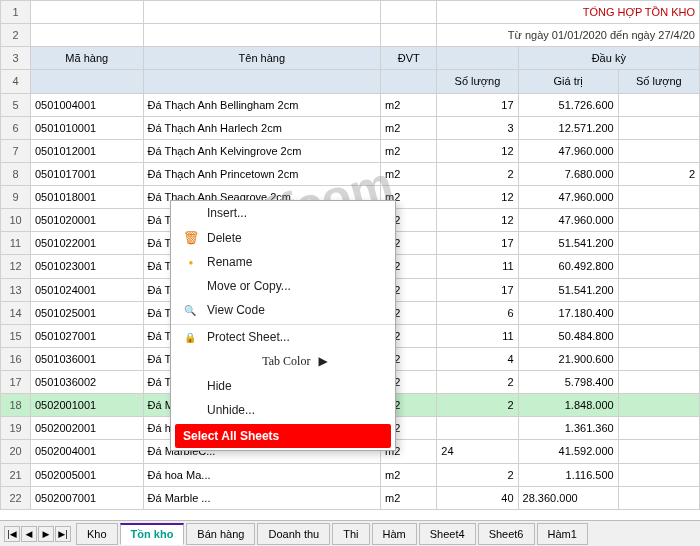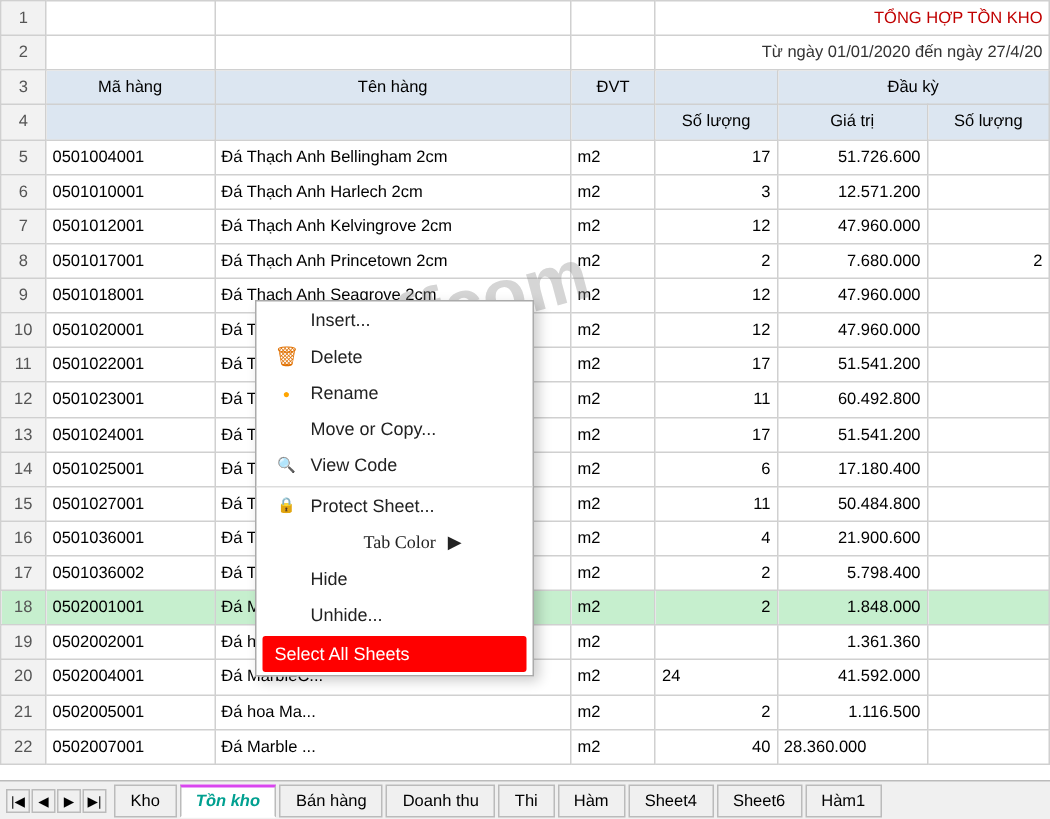--- a/index.html
+++ b/index.html
@@ -24,27 +24,27 @@
     .tab-bar { display: flex; align-items: center; height: 26px; background: #f0f0f0; border-top: 1px solid #bbb; padding-left: 4px; gap: 0; position: absolute; bottom: 0; width: 100%; }
     .tab { padding: 3px 10px; border: 1px solid #bbb; background: #f0f0f0; font-size: 11px; cursor: pointer; margin-right: 2px; height: 22px; display: flex; align-items: center; }
     .tab.active-teal { background: #fff; border-bottom-color: #fff; font-weight: bold; color: #00b0a0; border-top: 2px solid #00b0a0; }
     .tab-nav { display: flex; align-items: center; margin-right: 4px; }
     .tab-nav-btn { width: 16px; height: 16px; display: flex; align-items: center; justify-content: center; border: 1px solid #bbb; background: #f0f0f0; font-size: 9px; cursor: pointer; margin-right: 1px; }
 
     
     .watermark { position: absolute; top: 180px; left: 200px; opacity: 0.35; font-size: 48px; font-weight: bold; color: #888; transform: rotate(-15deg); pointer-events: none; z-index: 5; }
 
     
-    .context-menu { position: absolute; top: 200px; left: 170px; width: 186px; background: #fff; border: 1px solid #aaa; box-shadow: 3px 3px 8px rgba(0,0,0,0.2); z-index: 100; font-size: 12px; }
+    .context-menu { position: absolute; top: 200px; left: 170px; width: 226px; background: #fff; border: 1px solid #aaa; box-shadow: 3px 3px 8px rgba(0,0,0,0.2); z-index: 100; font-size: 12px; }
     .ctx-item { padding: 5px 12px; cursor: pointer; display: flex; align-items: center; gap: 8px; color: #222; }
     .ctx-item.separator { border-top: 1px solid #ddd; margin-top: 2px; padding-top: 5px; }
     .ctx-item .ctx-icon { width: 16px; text-align: center; font-size: 13px; }
     .ctx-item.has-arrow { justify-content: center; font-family: Liberation Serif, serif; }
     .ctx-item.has-arrow .label-group { display: flex; align-items: center; gap: 8px; }
-    .ctx-item.highlighted { background: #ff0000; color: #fff; font-weight: normal; border-radius: 2px; margin: 2px 4px; padding: 5px 8px; }
+    .ctx-item.highlighted { background: #ff0000; color: #fff; font-weight: bold; border-radius: 2px; margin: 2px 4px; padding: 5px 8px; }
 
     .spreadsheet-container { position: relative; height: 510px; overflow: hidden; }
   </style>
 </head>
 <body>
 
 <div class="spreadsheet-container">
   <table class="spreadsheet">
     <colgroup>
       <col class="col-row-header">
@@ -306,21 +306,21 @@
 </div>
 
 <div class="tab-bar">
   <div class="tab-nav">
     <div class="tab-nav-btn">|◀</div>
     <div class="tab-nav-btn">◀</div>
     <div class="tab-nav-btn">▶</div>
     <div class="tab-nav-btn">▶|</div>
   </div>
   <div class="tab">Kho</div>
-  <div class="tab active-teal" style="color:#00a090; border-top: 2px solid #d946ef; font-style: italic;">Tồn kho</div>
+  <div class="tab active-teal" style="color:#00a090; border-top: 2px solid #4c1d95;">Tồn kho</div>
   <div class="tab">Bán hàng</div>
   <div class="tab">Doanh thu</div>
   <div class="tab">Thi</div>
   <div class="tab">Hàm</div>
   <div class="tab">Sheet4</div>
   <div class="tab">Sheet6</div>
   <div class="tab">Hàm1</div>
 </div>
 
 </body></html>

